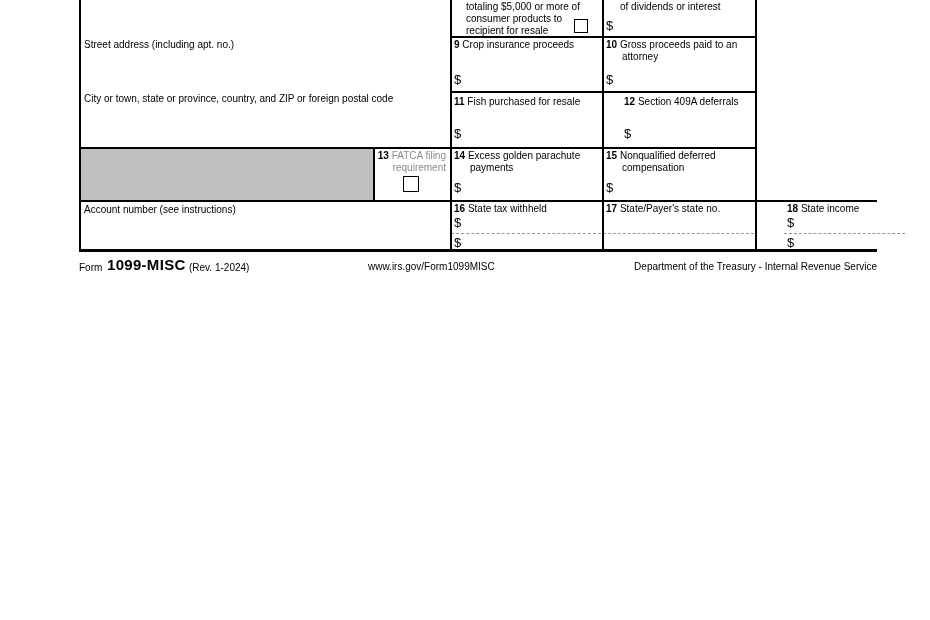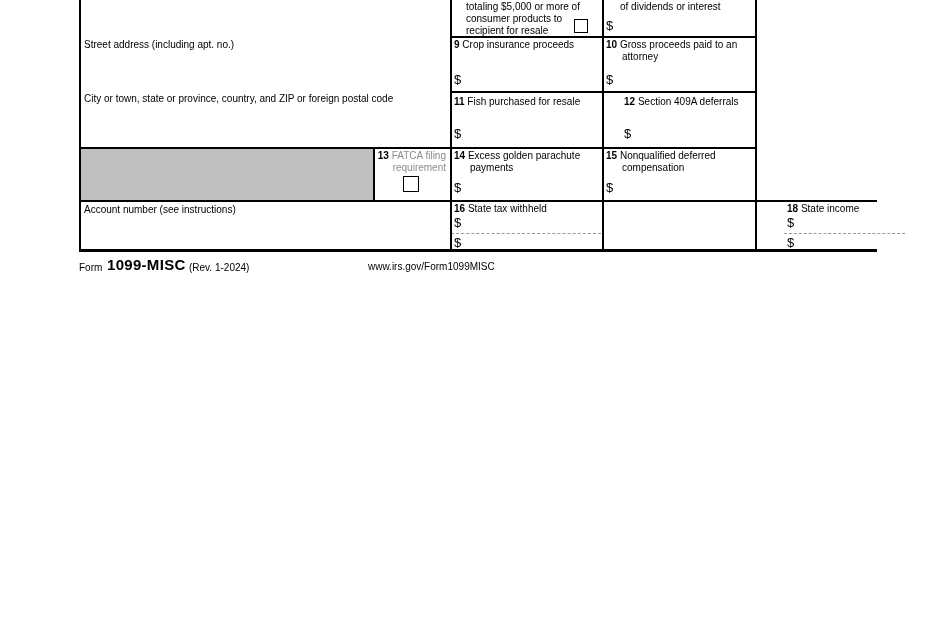--- a/index.html
+++ b/index.html
@@ -102,26 +102,31 @@
     <div class="dollar" style="left:4px;top:34px;">$</div>
   </div>
 
   <div class="cell" style="left:450px;top:200px;width:152px;height:50px;">
     <div class="lbl" style="left:4px;top:3px;"><b>16</b> <span>State tax withheld</span></div>
     <div class="dollar" style="left:4px;top:16px;">$</div>
     <div class="dash" style="left:1px;top:33px;width:150px;"></div>
     <div class="dollar" style="left:4px;top:36px;">$</div>
   </div>
 
+  <div class="cell" style="left:602px;top:200px;width:153px;height:50px;">
+    <div class="lbl" style="left:4px;top:3px;"><b>17</b> <span>State/Payer's state no.</span></div>
+    <div class="dash" style="left:1px;top:33px;width:151px;"></div>
+  </div>
 
   <div class="cell" style="left:755px;top:200px;width:122px;height:50px;margin-left:28px;">
     <div class="lbl" style="left:4px;top:3px;"><b>18</b> <span>State income</span></div>
     <div class="dollar" style="left:4px;top:16px;">$</div>
     <div class="dash" style="left:1px;top:33px;width:121px;"></div>
     <div class="dollar" style="left:4px;top:36px;">$</div>
   </div>
 
   <div class="footer-txt" style="left:79px;top:262px;">Form</div>
   <div class="form-num" style="left:107px;top:256px;">1099-MISC</div>
   <div class="footer-txt" style="left:189px;top:262px;">(Rev. 1-2024)</div>
   <div class="footer-txt" style="left:368px;top:261px;">www.irs.gov/Form1099MISC</div>
+  <div class="footer-txt" style="left:877px;top:261px;transform:translateX(-100%);">Department of the Treasury - Internal Revenue Service</div>
 
 </div>
 
 </body></html>

